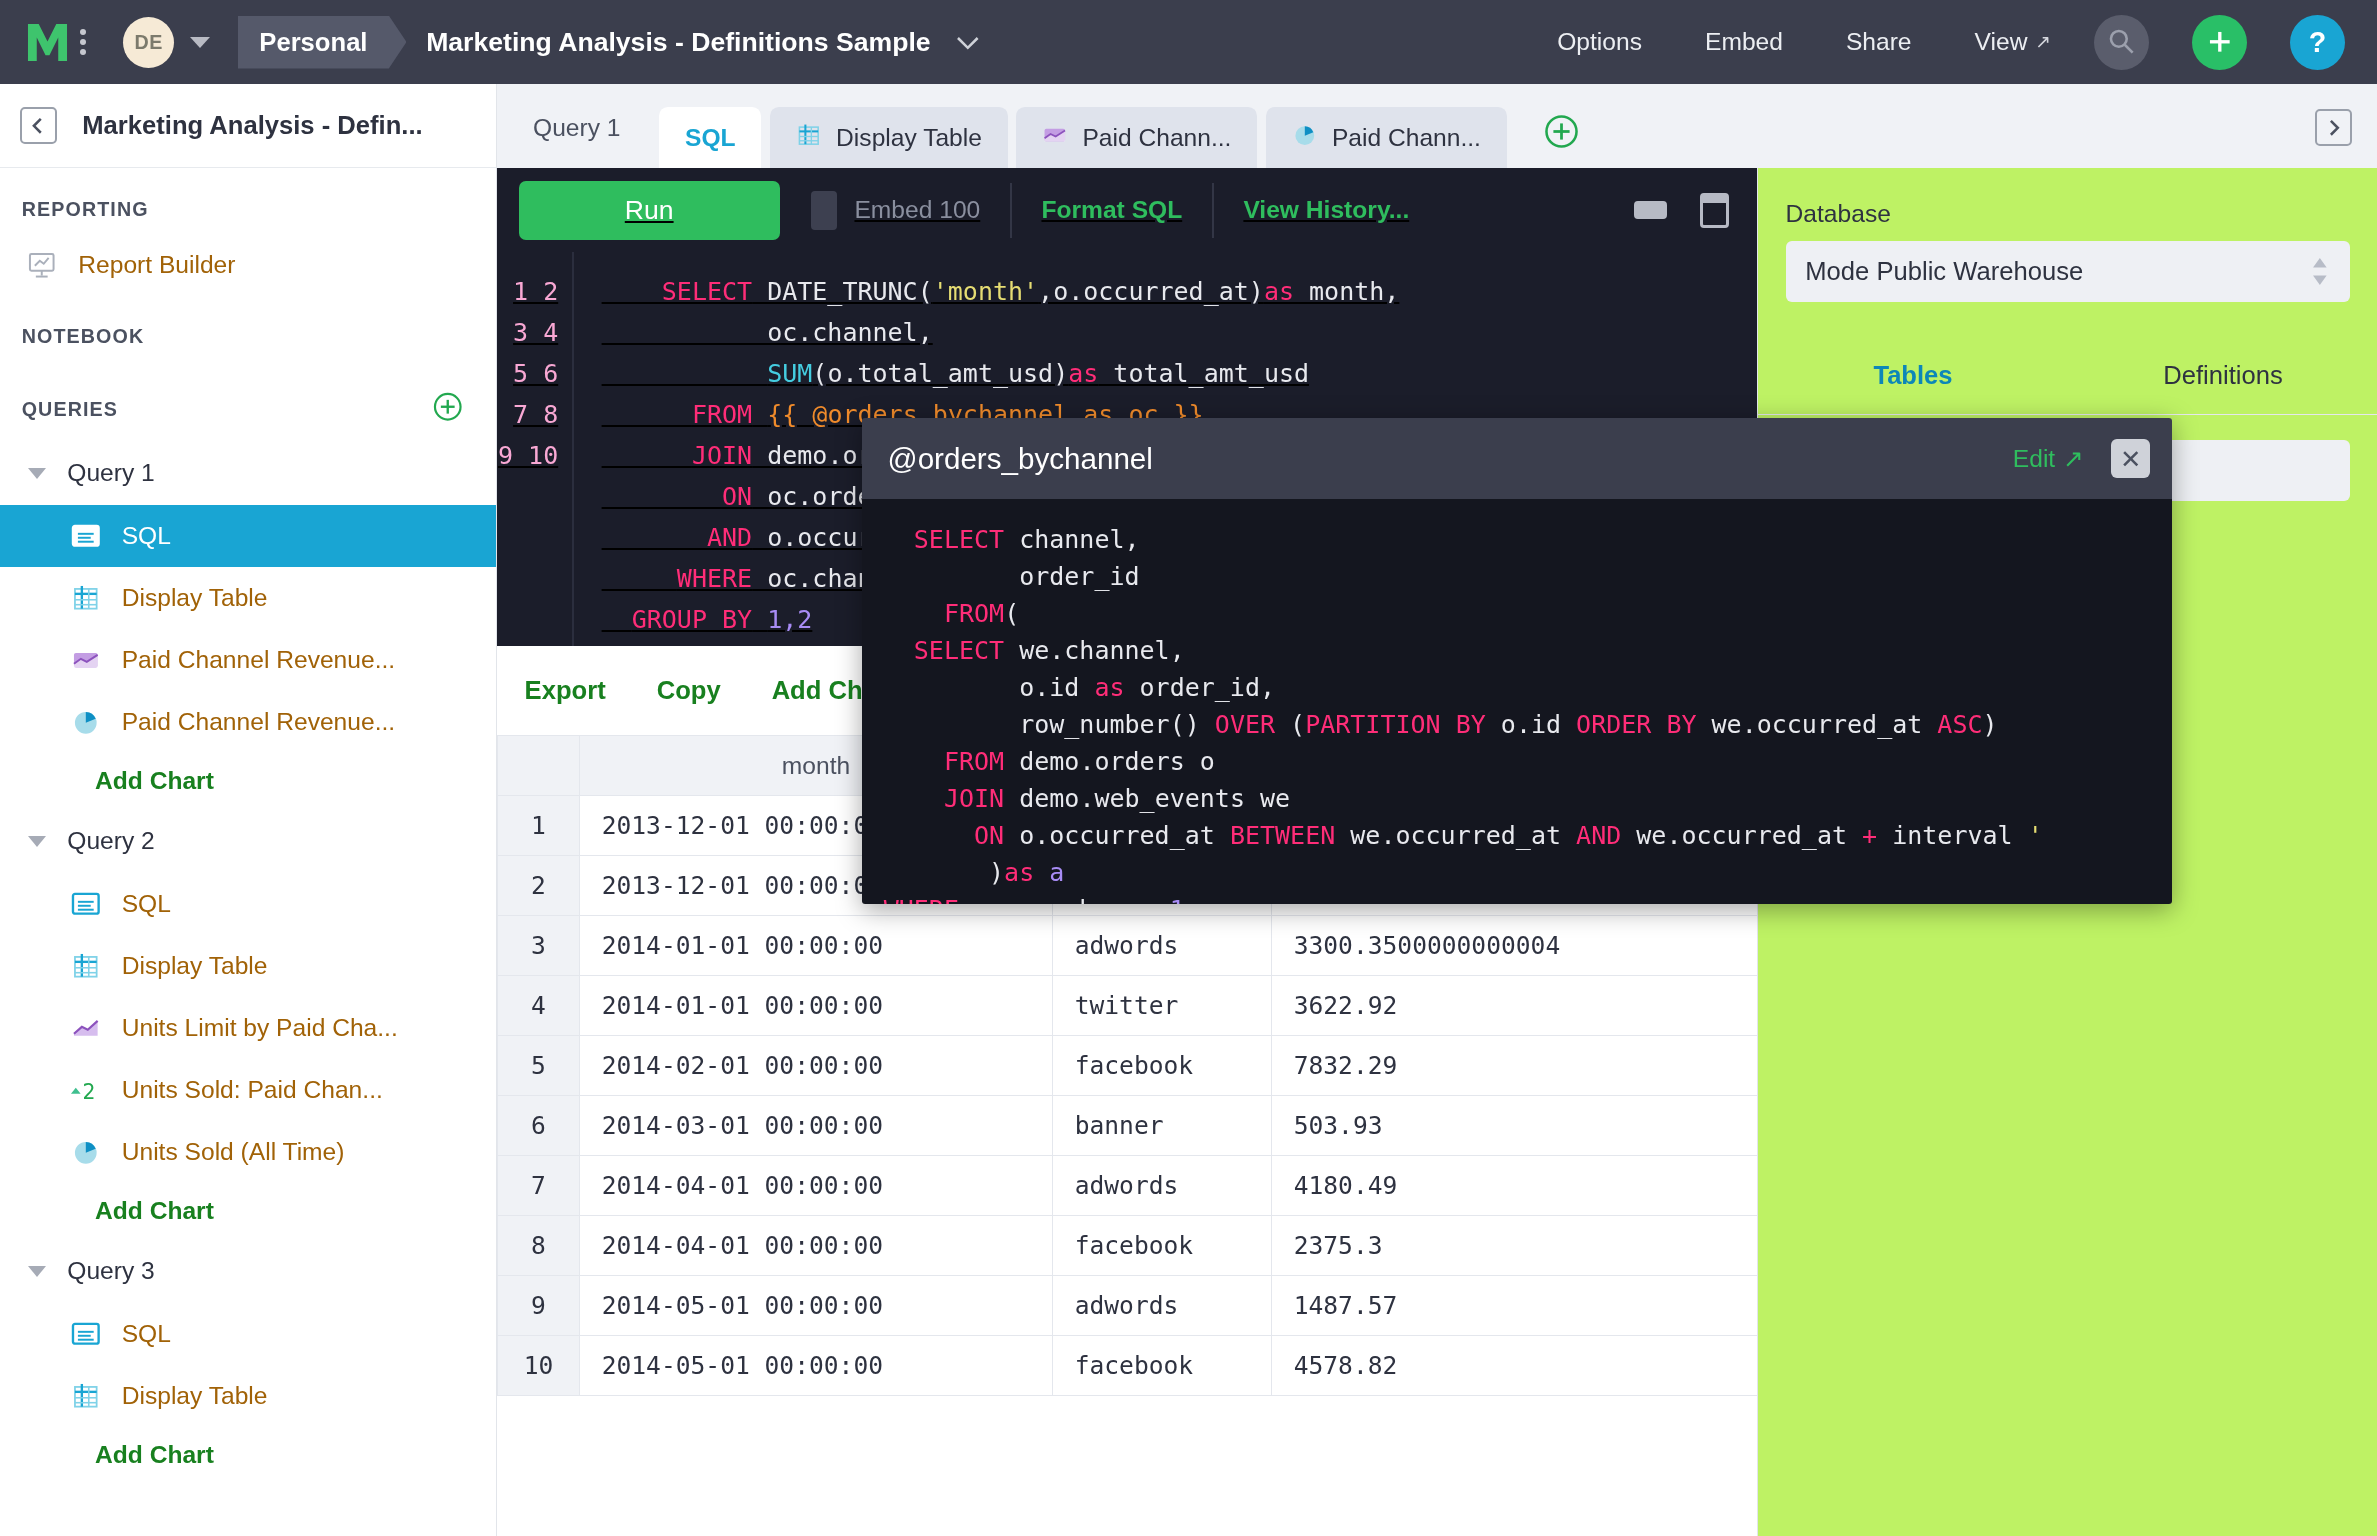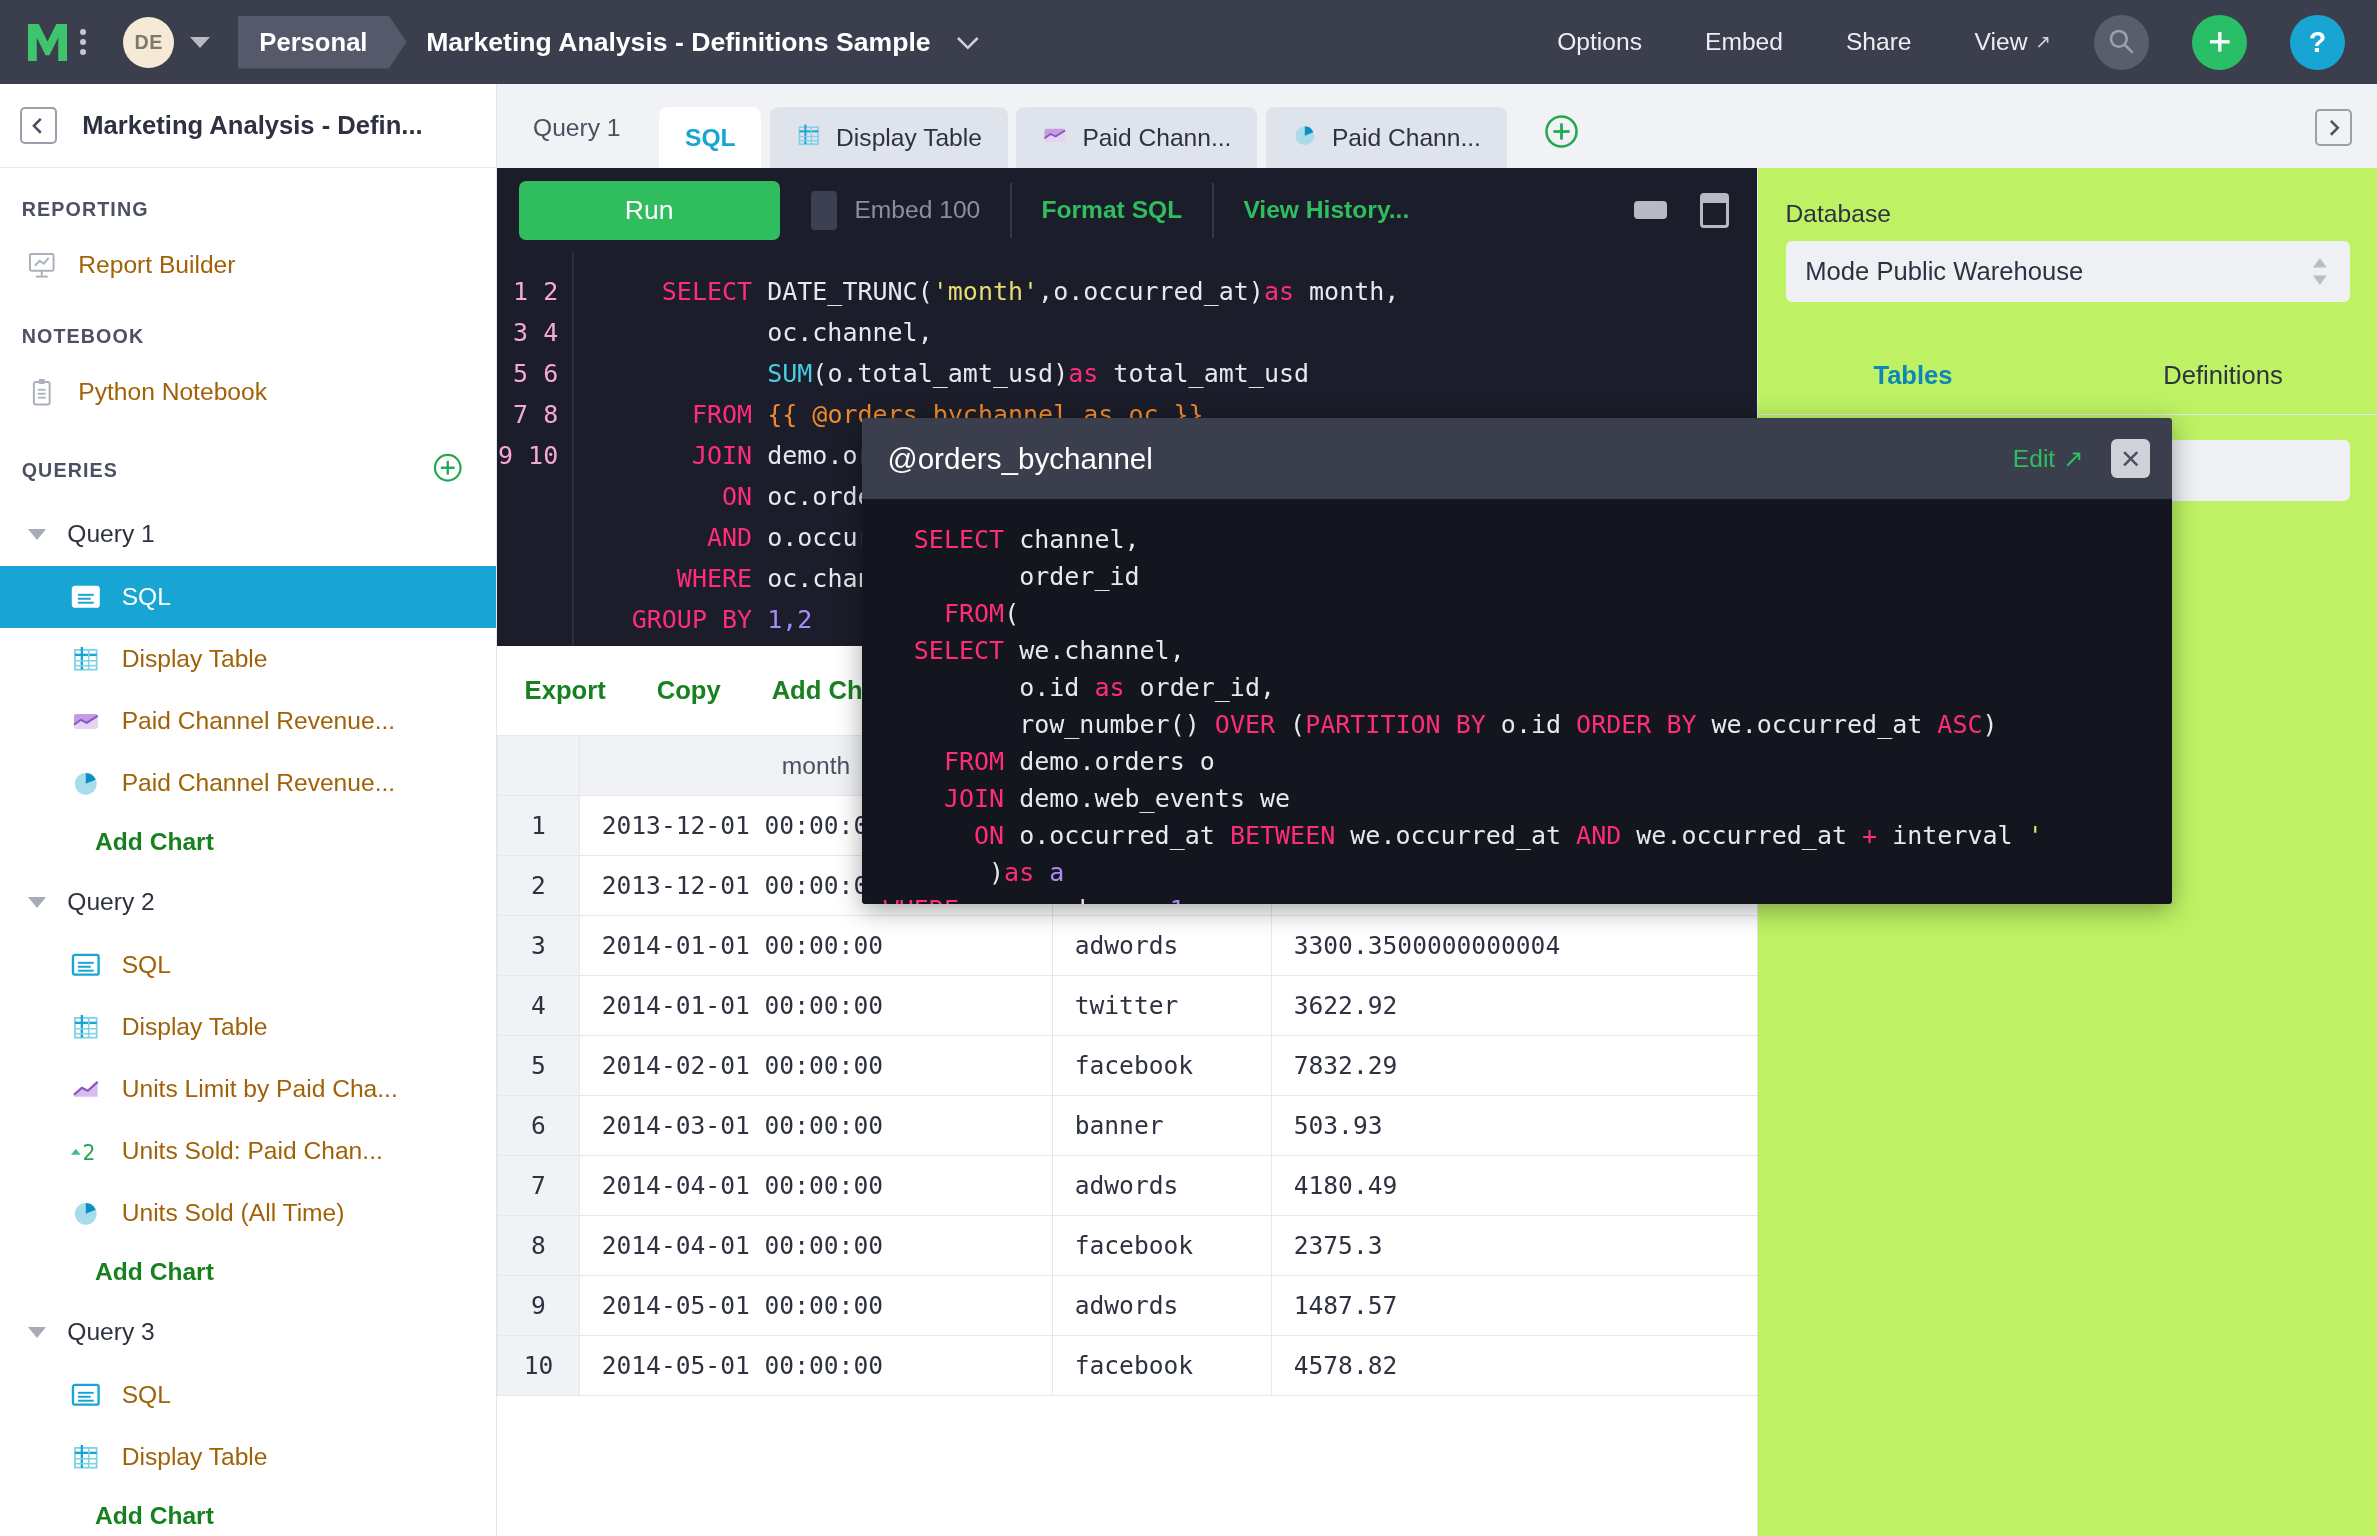--- a/index.html
+++ b/index.html
@@ -106,21 +106,21 @@
   }
   .tab.active { background: #fff; color: #19a5d3; font-weight: bold; }
   .addtab { margin-left: 27.6px; margin-bottom: 13.8px; }
   .tabs-next {
     position: absolute; right: 25.6px; bottom: 21.7px;
     width: 37px; height: 37px; border: 2px solid #9aa0ab; border-radius: 4.9px;
     display: flex; align-items: center; justify-content: center;
   }
 
   
-  .editor-col { position: absolute; top: 84px; left: 0; width: 1260px; height: 1369px; }
+  .editor-col { position: absolute; top: 84px; left: 0; width: 1260px; height: 1369px; text-decoration: underline; }
   .ed-toolbar {
     height: 84px; background: #1b1d2a; display: flex; align-items: center; padding-left: 21.7px;
   }
   .run-btn {
     width: 261px; height: 59px; background: #2fbd5e; border-radius: 6.9px; color: #fff;
     font-size: 26.6px; display: flex; align-items: center; justify-content: center;
   }
   .limit-wrap { display: flex; align-items: center; margin-left: 31.5px; }
   .limit-box { width: 25.6px; height: 39px; background: #3d4050; border-radius: 3.9px; }
   .limit-txt { margin-left: 17.7px; color: #8a8f9f; font-size: 24.6px; }
@@ -281,32 +281,20 @@
             <line x1="16" y1="22" x2="16" y2="27" stroke="#aab0bb" stroke-width="2"></line>
             <line x1="10" y1="28" x2="22" y2="28" stroke="#aab0bb" stroke-width="2"></line>
           </svg>
       </span>
       <span>Report Builder</span>
     </div>
 
     <div class="sb-section">
       <span>NOTEBOOK</span>
     </div>
-    <div class="sb-item">
-      <span class="ic">
-        <svg width="31.5" height="31.5" viewBox="0 0 32 32">
-            <rect x="8" y="5" width="16" height="23" rx="2" stroke="#aab0bb" stroke-width="2" fill="none"></rect>
-            <rect x="13" y="2" width="6" height="5" rx="1" fill="#aab0bb"></rect>
-            <line x1="12" y1="13" x2="20" y2="13" stroke="#aab0bb" stroke-width="1.8"></line>
-            <line x1="12" y1="17" x2="20" y2="17" stroke="#aab0bb" stroke-width="1.8"></line>
-            <line x1="12" y1="21" x2="20" y2="21" stroke="#aab0bb" stroke-width="1.8"></line>
-          </svg>
-      </span>
-      <span>Python Notebook</span>
-    </div>
 
     <div class="sb-section">
       <span>QUERIES</span>
       <span class="addq">
         <svg width="31.5" height="31.5" viewBox="0 0 32 32">
             <circle cx="16" cy="16" r="13" stroke="#22a84f" stroke-width="2.2" fill="none"></circle>
             <line x1="16" y1="9" x2="16" y2="23" stroke="#22a84f" stroke-width="2.4"></line>
             <line x1="9" y1="16" x2="23" y2="16" stroke="#22a84f" stroke-width="2.4"></line>
           </svg>
       </span>

